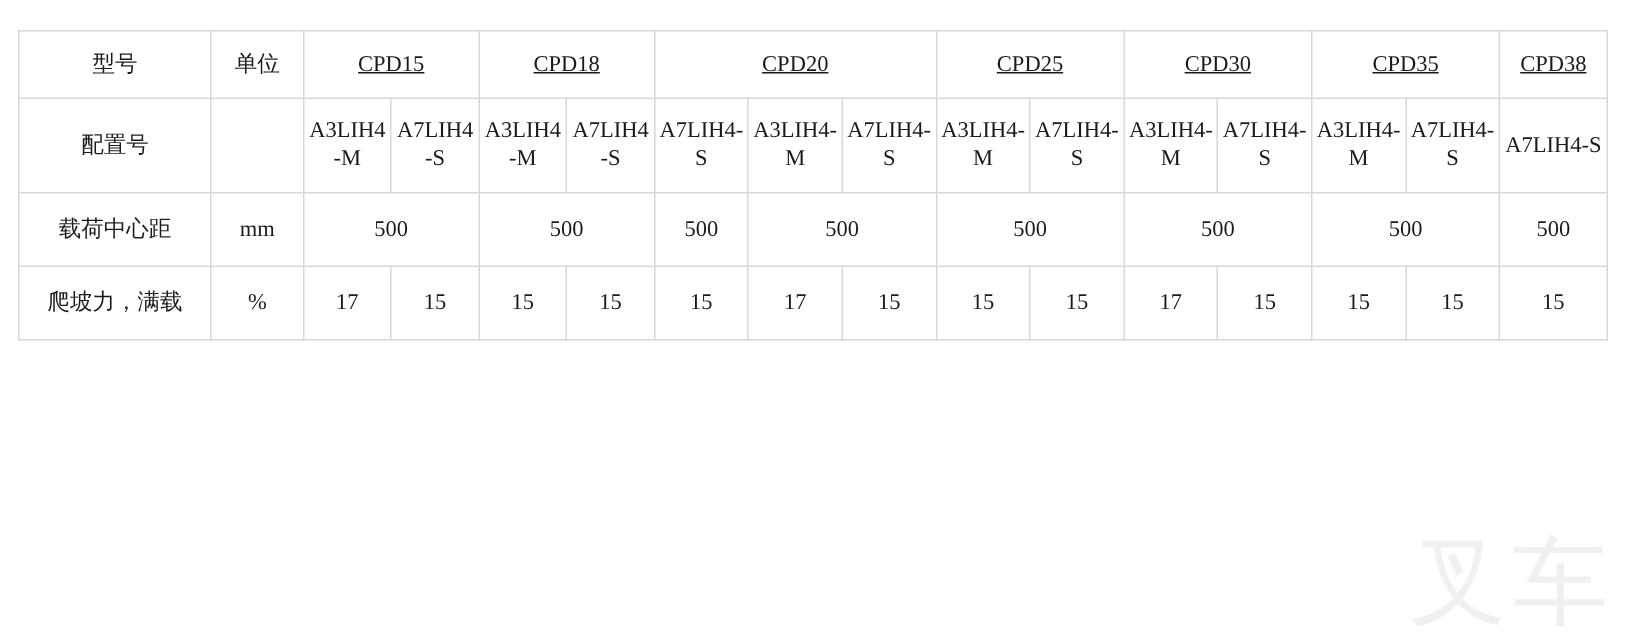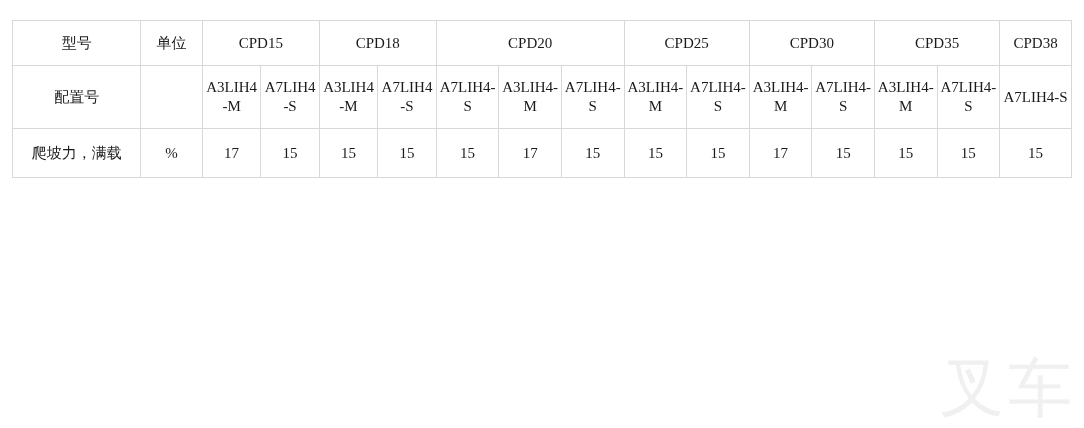--- a/index.html
+++ b/index.html
@@ -35,20 +35,21 @@
     line-height: 1.25;
     padding: 2px 1px;
     color: #1a1a1a;
     word-break: break-word;
   }
   td.hdr-label {
     font-size: 15px;
   }
   td.model {
     font-size: 16px;
+    text-decoration: underline;
   }
   td.config {
     font-size: 14px;
     line-height: 1.3;
     padding: 4px 1px;
   }
   td.rowhead {
     font-size: 15px;
     white-space: nowrap;
   }
@@ -126,20 +127,32 @@
         <td class="config">A3LIH4-M</td>
         <td class="config">A7LIH4-S</td>
         <td class="config">A3LIH4-M</td>
         <td class="config">A7LIH4-S</td>
         <td class="config">A3LIH4-M</td>
         <td class="config">A7LIH4-S</td>
         <td class="config">A7LIH4-S</td>
       </tr>
 
 
+      <tr class="r-center">
+        <td class="rowhead">载荷中心距</td>
+        <td class="unit">mm</td>
+        <td colspan="2">500</td>
+        <td colspan="2">500</td>
+        <td>500</td>
+        <td colspan="2">500</td>
+        <td colspan="2">500</td>
+        <td colspan="2">500</td>
+        <td colspan="2">500</td>
+        <td>500</td>
+      </tr>
 
 
 
 
       <tr class="r-grade">
         <td class="rowhead">爬坡力，满载</td>
         <td class="unit">%</td>
         <td>17</td>
         <td>15</td>
         <td>15</td>

